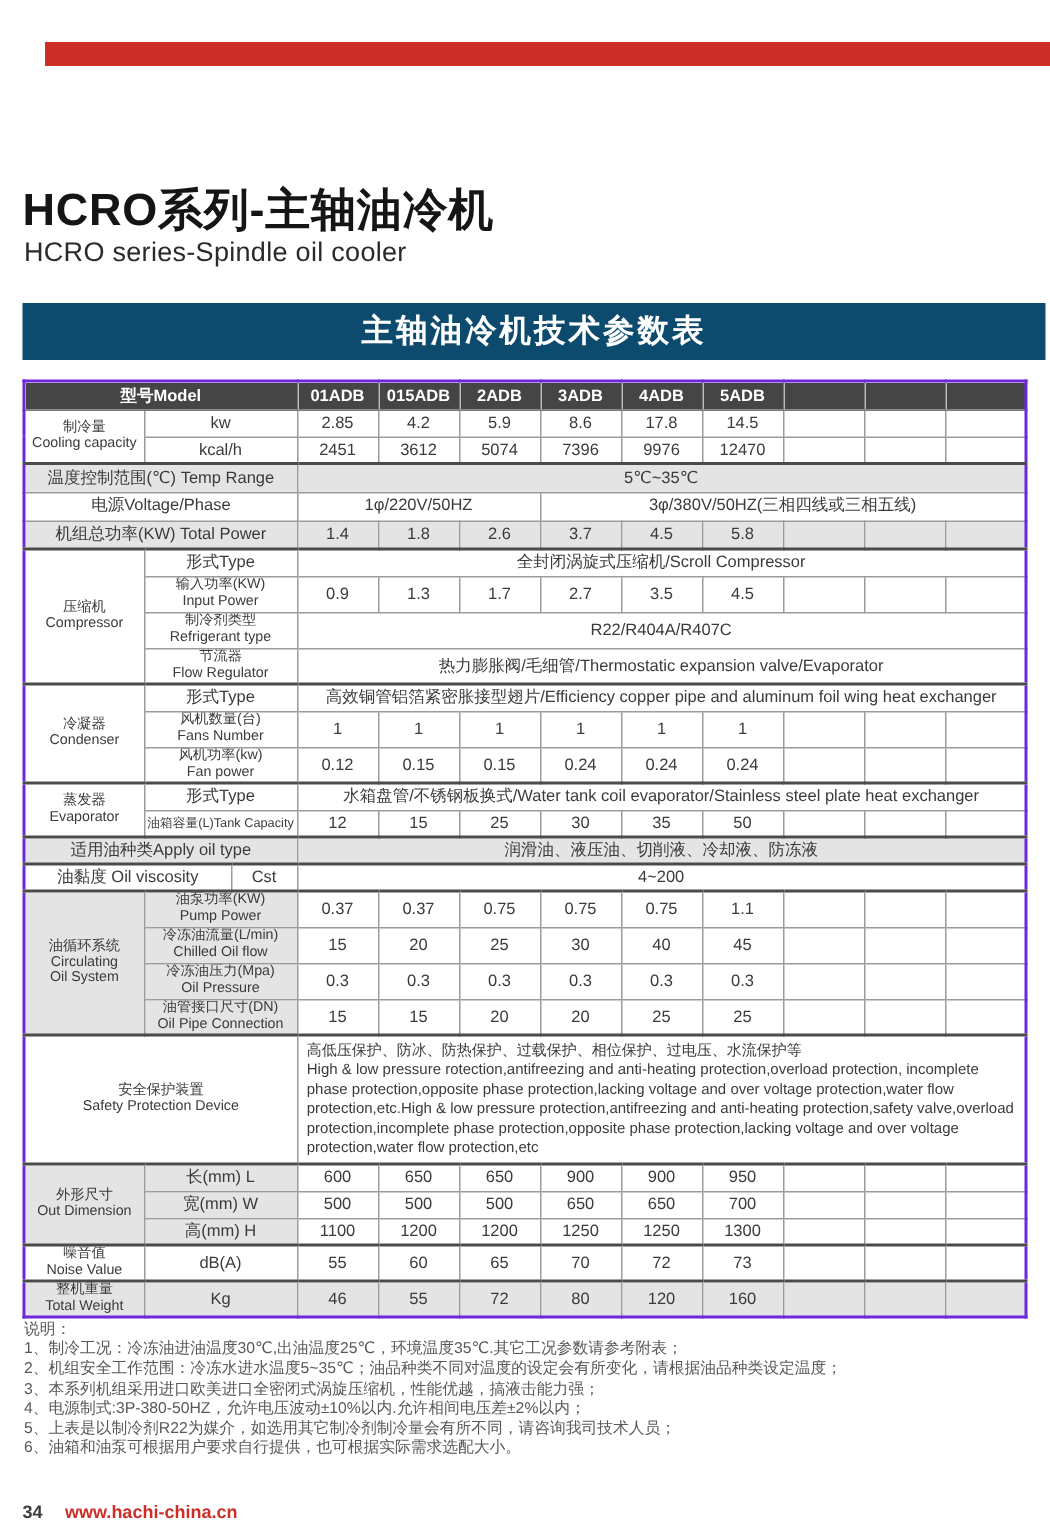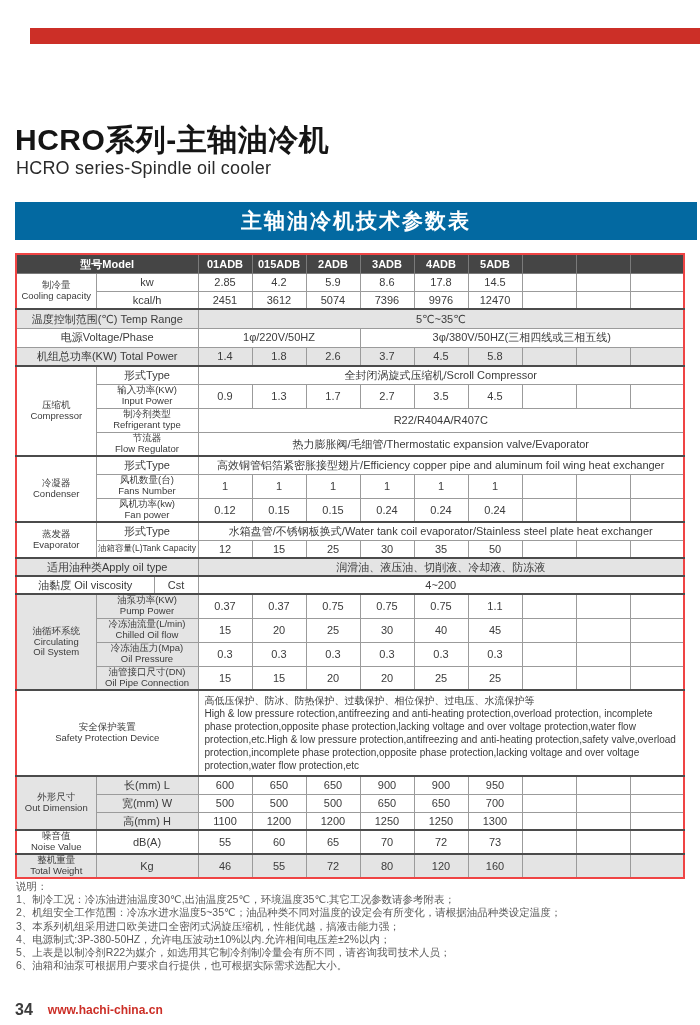--- a/index.html
+++ b/index.html
@@ -4,43 +4,43 @@
 <style>
   html,body{margin:0;padding:0;background:#fff;}
   .page{position:relative;width:700px;height:1025px;background:#fff;overflow:hidden;
         font-family:"Liberation Sans","DejaVu Sans",sans-serif;}
   .topbar{position:absolute;left:30px;top:28px;width:670px;height:16px;}
   .title{position:absolute;left:15px;top:120px;font-size:30px;font-weight:700;color:#151515;letter-spacing:0.5px;}
   .subtitle{position:absolute;left:16px;top:158px;font-size:18px;color:#2a2a2a;letter-spacing:0.2px;}
   .banner{position:absolute;left:15px;top:202px;width:682px;height:38px;line-height:38px;
           text-align:center;color:#fff;font-size:21px;font-weight:700;letter-spacing:2px;}
   .tablewrap{position:absolute;left:15px;top:253px;}
-  table{border-collapse:collapse;table-layout:fixed;width:670px;border:2px solid #ef4444;}
+  table{border-collapse:collapse;table-layout:fixed;width:670px;border:2px solid #6d28d9;}
   td{border:1px solid #9b9b9b;text-align:center;vertical-align:middle;font-size:11px;color:#3b3b3b;
      white-space:pre-line;padding:0 1px;line-height:1.12;overflow:hidden;}
   tr.head td{background:#454545;color:#ffffff;font-weight:700;border-color:#7a7a7a;font-size:11px;}
   tr.g td{background:#e4e4e4;}
   .g{background:#e4e4e4;}
   tr.thick td{border-top:2px solid #4b4b4b;}
   .l{font-size:9.5px;line-height:1.15;}
   .xs{font-size:8.5px;}
   .lf{text-align:left;font-size:10px;line-height:1.3;padding:3px 6px;}
   .notes{position:absolute;left:16px;top:880px;font-size:10.5px;color:#585858;line-height:13.2px;}
   .footer{position:absolute;left:15px;top:1001px;display:flex;align-items:center;gap:15px;}
-  .pagenum{font-size:16px;color:#3c3c3c;font-weight:700;}
+  .pagenum{font-size:12px;color:#3c3c3c;font-weight:700;}
   .weburl{font-size:12px;font-weight:700;text-decoration:none;}
 </style>
 </head>
 <body>
 
 <div class="page">
   <div class="topbar" style="background: rgb(204, 47, 39);"></div>
   <div class="title">HCRO系列-主轴油冷机</div>
   <div class="subtitle">HCRO series-Spindle oil cooler</div>
-  <div class="banner" style="background: #0369a1;">主轴油冷机技术参数表</div>
+  <div class="banner" style="background: #0c4a6e;">主轴油冷机技术参数表</div>
 
   <div class="tablewrap">
     <table>
       <colgroup>
           <col style="width: 80px;">
           <col style="width: 58px;">
           <col style="width: 44px;">
           <col style="width: 54px;">
           <col style="width: 54px;">
           <col style="width: 54px;">

